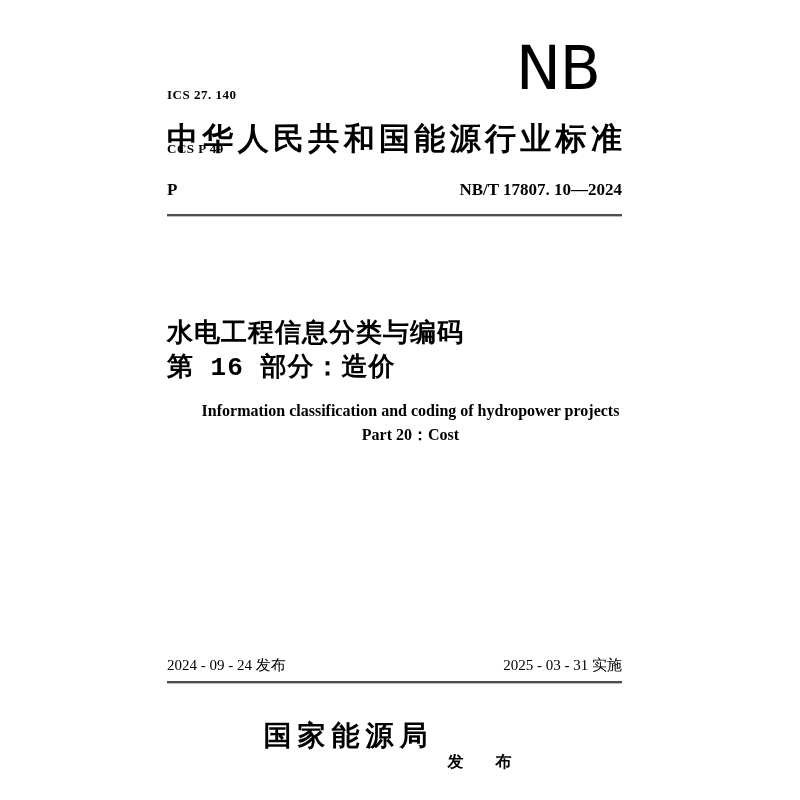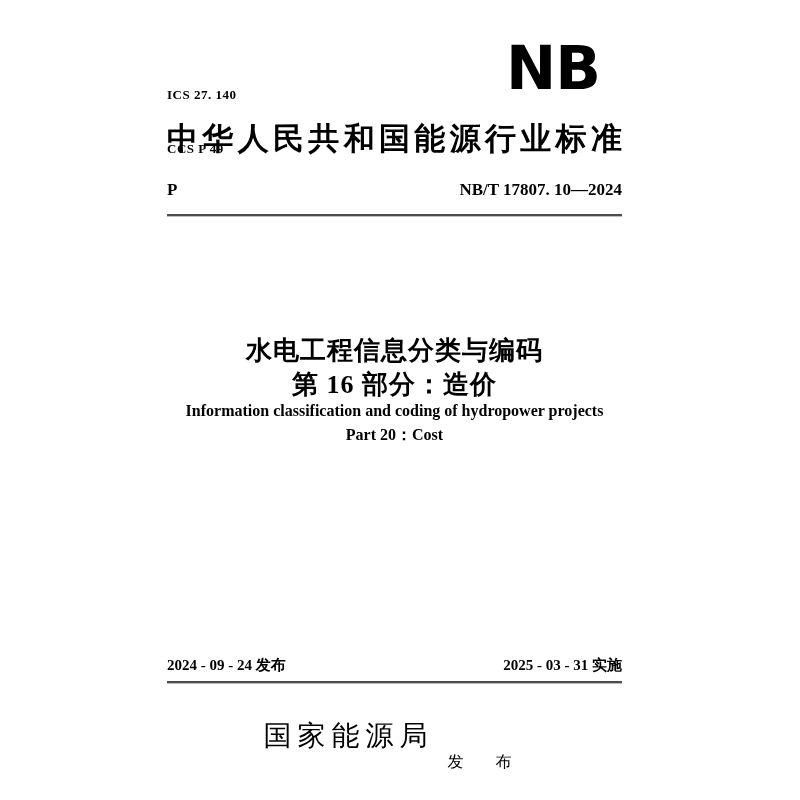--- a/index.html
+++ b/index.html
@@ -33,21 +33,21 @@
     line-height: 18px;
     letter-spacing: 0.5px;
     white-space: pre;
   }
   
   .nb-logo {
     position: absolute;
     right: 22px;
     top: 38px;
     font-family: "DejaVu Sans", sans-serif;
-    font-weight: 700;
+    font-weight: 400;
     font-size: 60px;
     line-height: 60px;
     letter-spacing: -1px;
   }
   
   .std-type {
     position: absolute;
     left: 0;
     top: 118px;
     width: 100%;
@@ -76,62 +76,62 @@
     height: 2px;
     background: #4d4d4d;
     border-bottom: 1px solid #bdbdbd;
   }
   .rule-top { top: 214px; }
   .rule-bottom { top: 681px; }
   
   .title-cn {
     position: absolute;
     left: 0;
-    top: 334px;
-    width: 100%;
-    text-align: center;
-    font-family: Liberation Serif, serif;
+    top: 317px;
+    width: 100%;
+    text-align: left;
+    font-family: Liberation Mono, monospace;
     font-weight: bold;
     font-size: 26px;
     line-height: 34px;
     letter-spacing: 1px;
   }
   
   .title-en {
     position: absolute;
-    left: 0;
+    left: 16px;
     top: 399px;
     width: 100%;
     text-align: center;
     font-weight: bold;
     font-size: 16px;
     line-height: 24px;
   }
   
   .dates-row {
     position: absolute;
     left: 0;
     top: 656px;
     width: 100%;
     display: flex;
     justify-content: space-between;
     font-size: 15px;
-    font-weight: bold;
+    font-weight: normal;
     gap: 11px;
   }
   
   .publisher-row {
     position: absolute;
     left: 0;
     top: 698px;
     width: 100%;
     display: flex;
     justify-content: center;
     align-items: center;
-    font-weight: normal;
+    font-weight: bold;
   }
   .publisher-name {
     font-size: 28px;
     letter-spacing: 6px;
   }
   .publish-label {
     font-size: 16px;
     letter-spacing: 14px;
     margin-left: 14px;
     padding-top: 6px;

